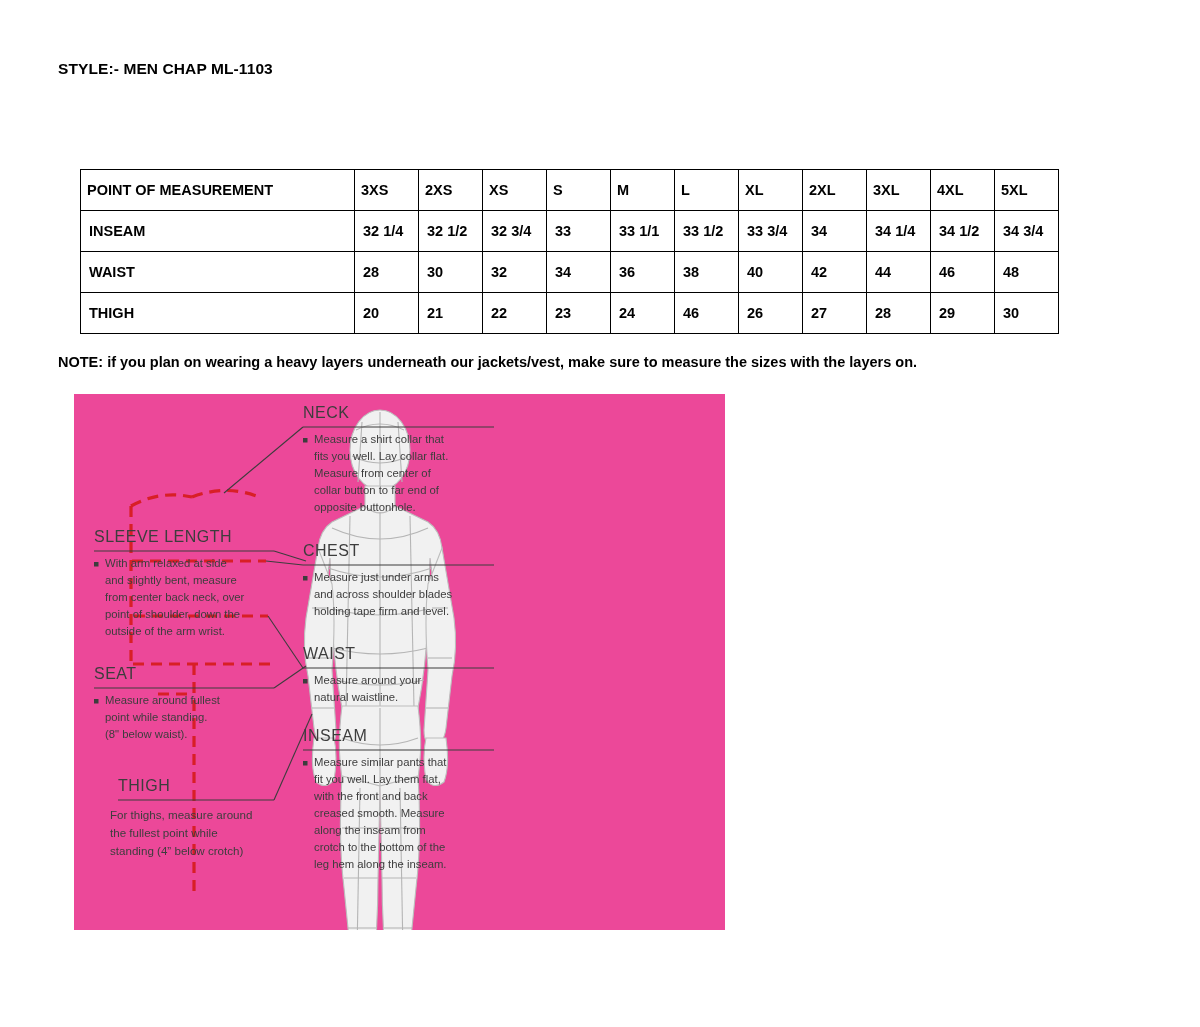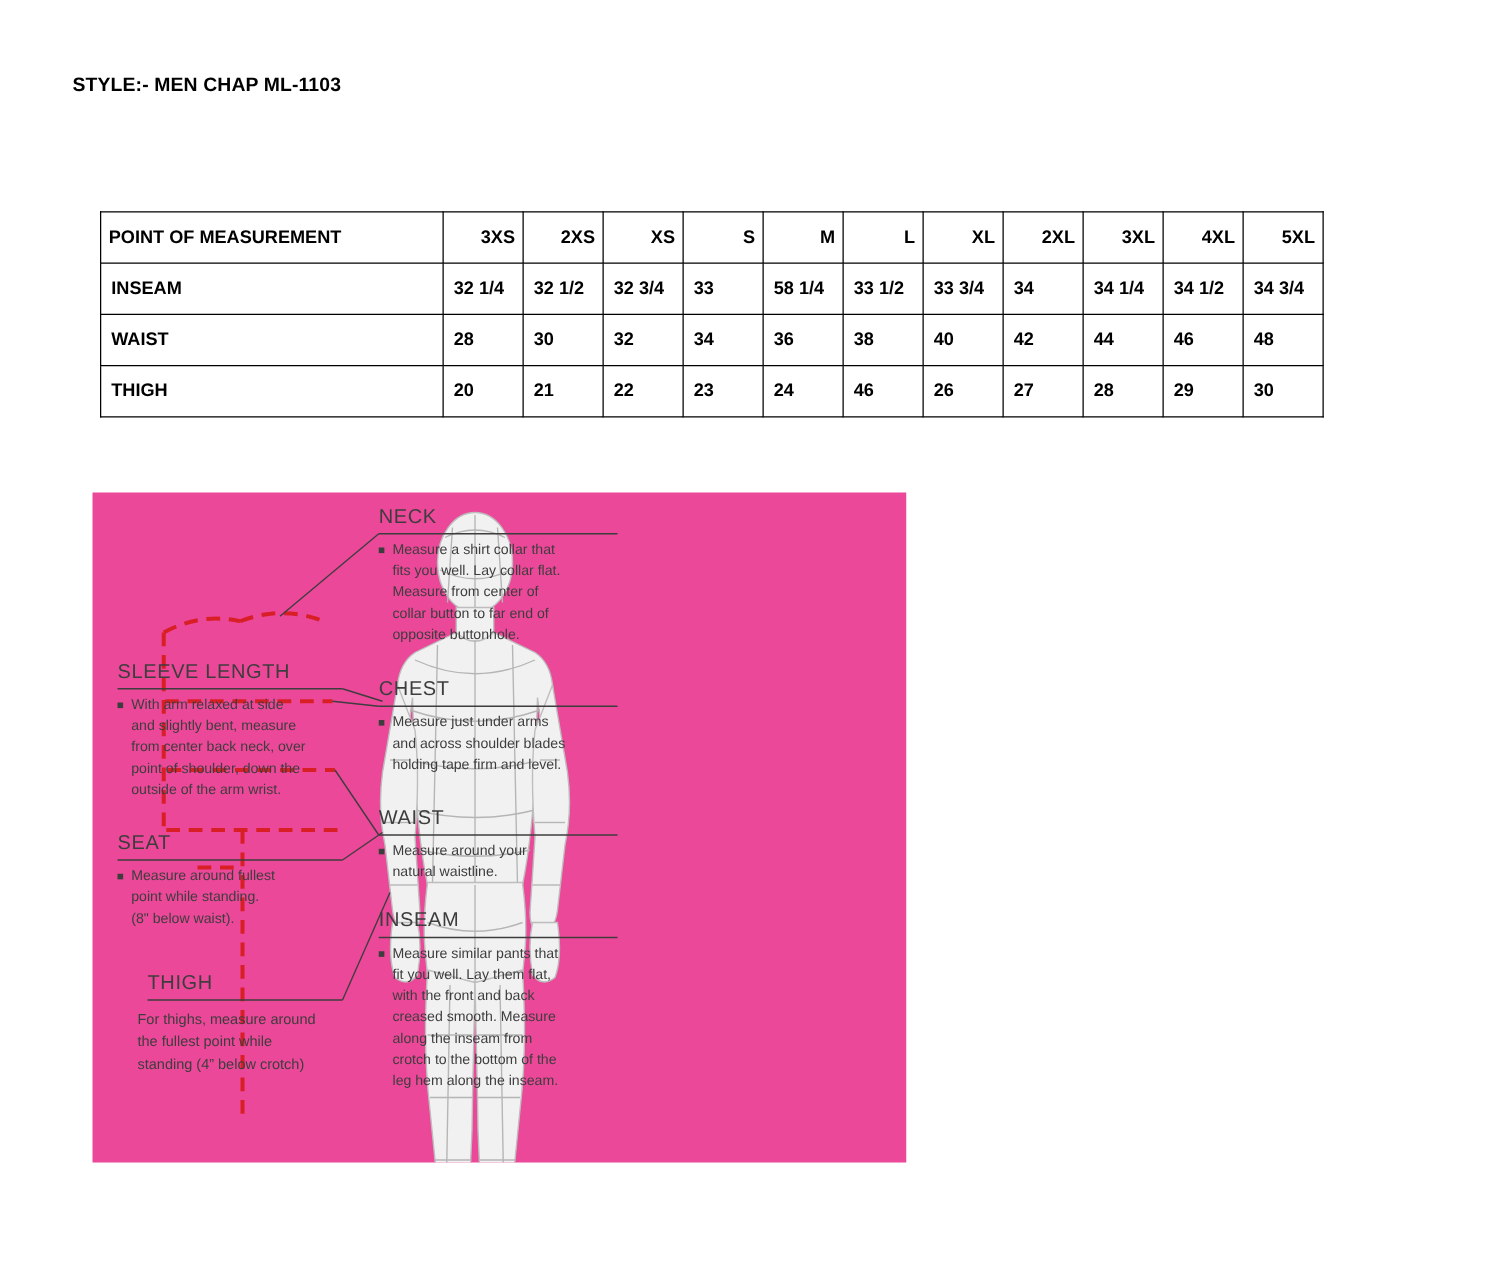--- a/index.html
+++ b/index.html
@@ -51,21 +51,21 @@
     padding: 10px 6px 10px 8px;
     height: 20px;
     vertical-align: middle;
     white-space: nowrap;
   }
   .size-table th.pom-head {
     text-align: left;
     padding-left: 6px;
   }
   .size-table th.size-head {
-    text-align: right;
+    text-align: left;
     padding-left: 6px;
     padding-right: 6px;
   }
   .col-label { width: 274px; }
   .col-size  { width: 64px; }
 
   
   .note {
     position: absolute;
     left: 58px;
@@ -146,21 +146,21 @@
         <th class="size-head">5XL</th>
       </tr>
     </thead>
     <tbody>
       <tr>
         <td>INSEAM</td>
         <td>32 1/4</td>
         <td>32 1/2</td>
         <td>32 3/4</td>
         <td>33</td>
-        <td>58 1/4</td>
+        <td>33 1/1</td>
         <td>33 1/2</td>
         <td>33 3/4</td>
         <td>34</td>
         <td>34 1/4</td>
         <td>34 1/2</td>
         <td>34 3/4</td>
       </tr>
       <tr>
         <td>WAIST</td>
         <td>28</td>
@@ -185,20 +185,21 @@
         <td>46</td>
         <td>26</td>
         <td>27</td>
         <td>28</td>
         <td>29</td>
         <td>30</td>
       </tr>
     </tbody>
   </table>
 
+  <div class="note">NOTE: if you plan on wearing a heavy layers underneath our jackets/vest, make sure to measure the sizes with the layers on.</div>
 
   <div class="diagram">
     <svg width="651" height="536" viewBox="0 0 651 536" xmlns="http://www.w3.org/2000/svg">
 
       <g transform="translate(228,14)">
 
         <ellipse class="body-fill" cx="78" cy="42" rx="30" ry="40"></ellipse>
         <path class="body-line" d="M54 22 Q78 10 102 22"></path>
         <path class="body-line" d="M50 48 Q78 62 106 48"></path>
         <path class="body-line" d="M78 4 L78 82"></path>

